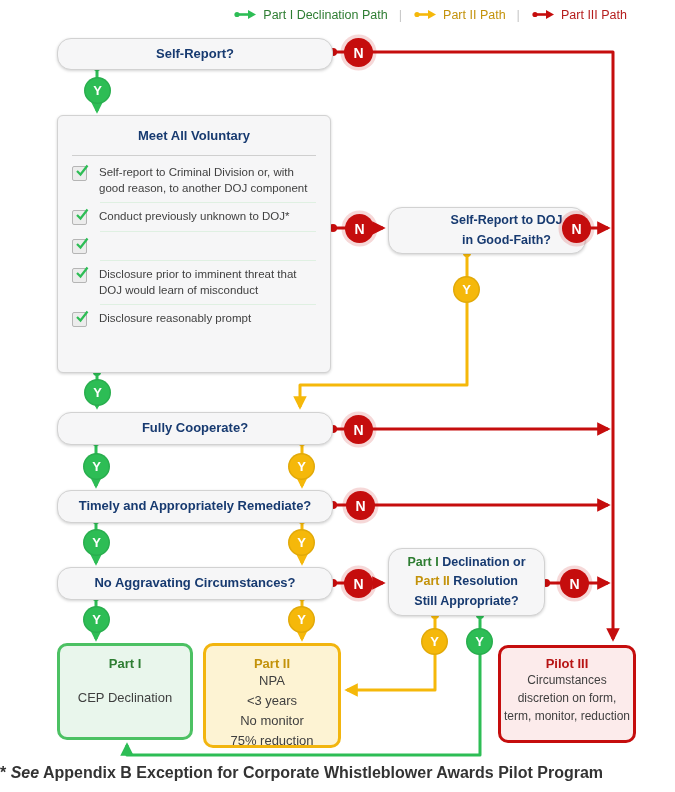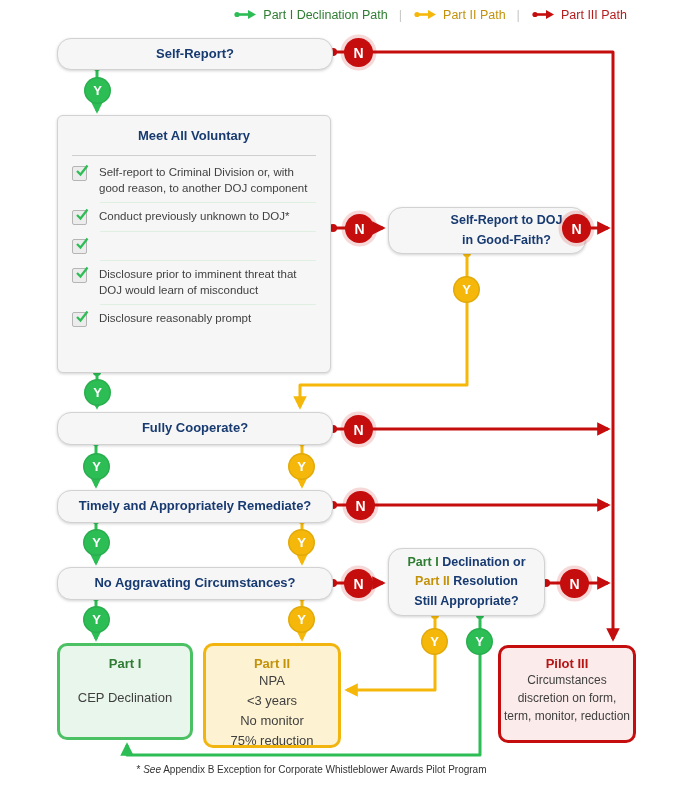--- a/index.html
+++ b/index.html
@@ -63,22 +63,22 @@
   .badge.yes-g{width:27px;height:27px;background:var(--c-green);font-size:13px;
     box-shadow:inset 0 0 0 1.5px rgba(0,0,0,.08);}
   .badge.yes-y{width:27px;height:27px;background:var(--c-yellow);font-size:13px;
     box-shadow:inset 0 0 0 1.5px rgba(0,0,0,.08);}
   .badge.no-r{width:29px;height:29px;background:var(--c-red);font-size:14px;
     box-shadow:0 0 0 3.5px rgba(197,13,13,.16);}
 
   .multi{line-height:1.55;font-size:12.5px;}
   .sa-green{color:var(--c-green_text);} .sa-gold{color:var(--c-gold_text);}
 
-  .footnote{position:absolute;top:764px;left:0;right:52px;text-align:center;
-    font-size:10px;color:#333;z-index:4;}
+  .footnote{position:absolute;top:764px;left:0;right:52px;text-align:left;
+    font-size:16px;color:#333;z-index:4;font-weight:bold;}
   .footnote i{font-style:italic;}
 </style>
 </head>
 <body>
 
 <div class="canvas">
 
   <svg class="wires" width="675" height="792">
     <defs>
       <marker id="ar-g" viewBox="0 0 10 10" refX="8" refY="5" markerWidth="4.5" markerHeight="4.5" orient="auto-start-reverse">

